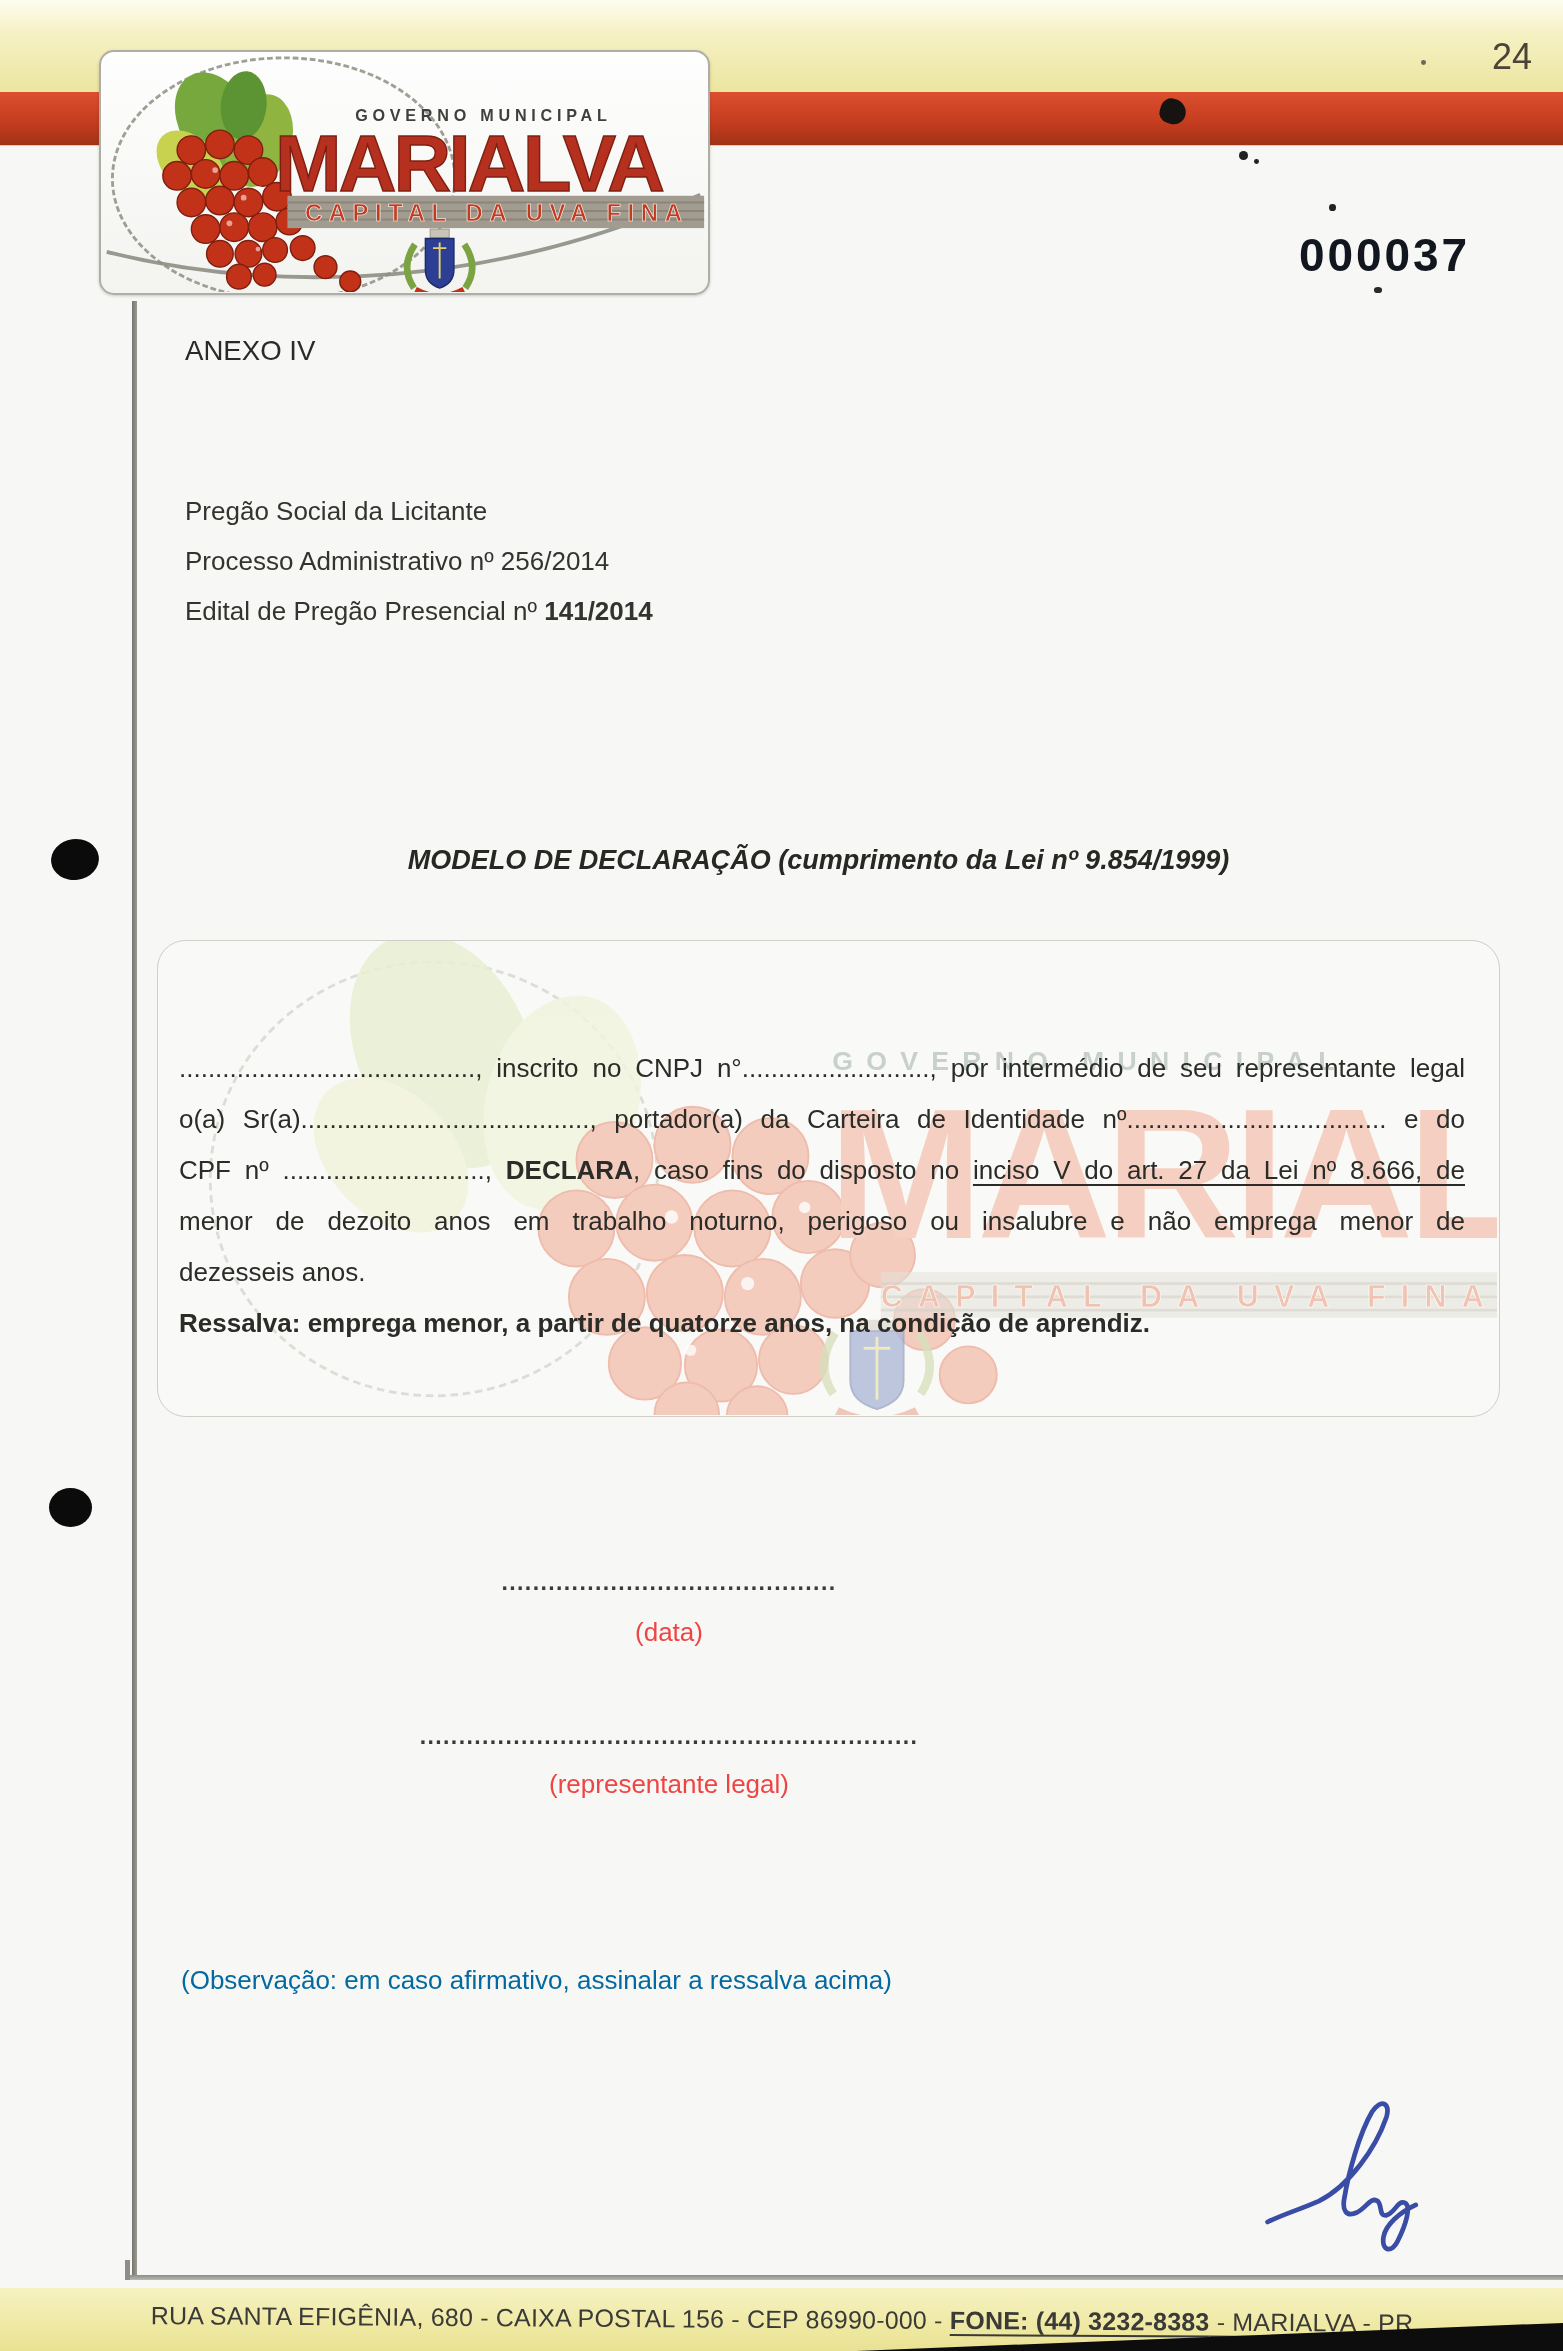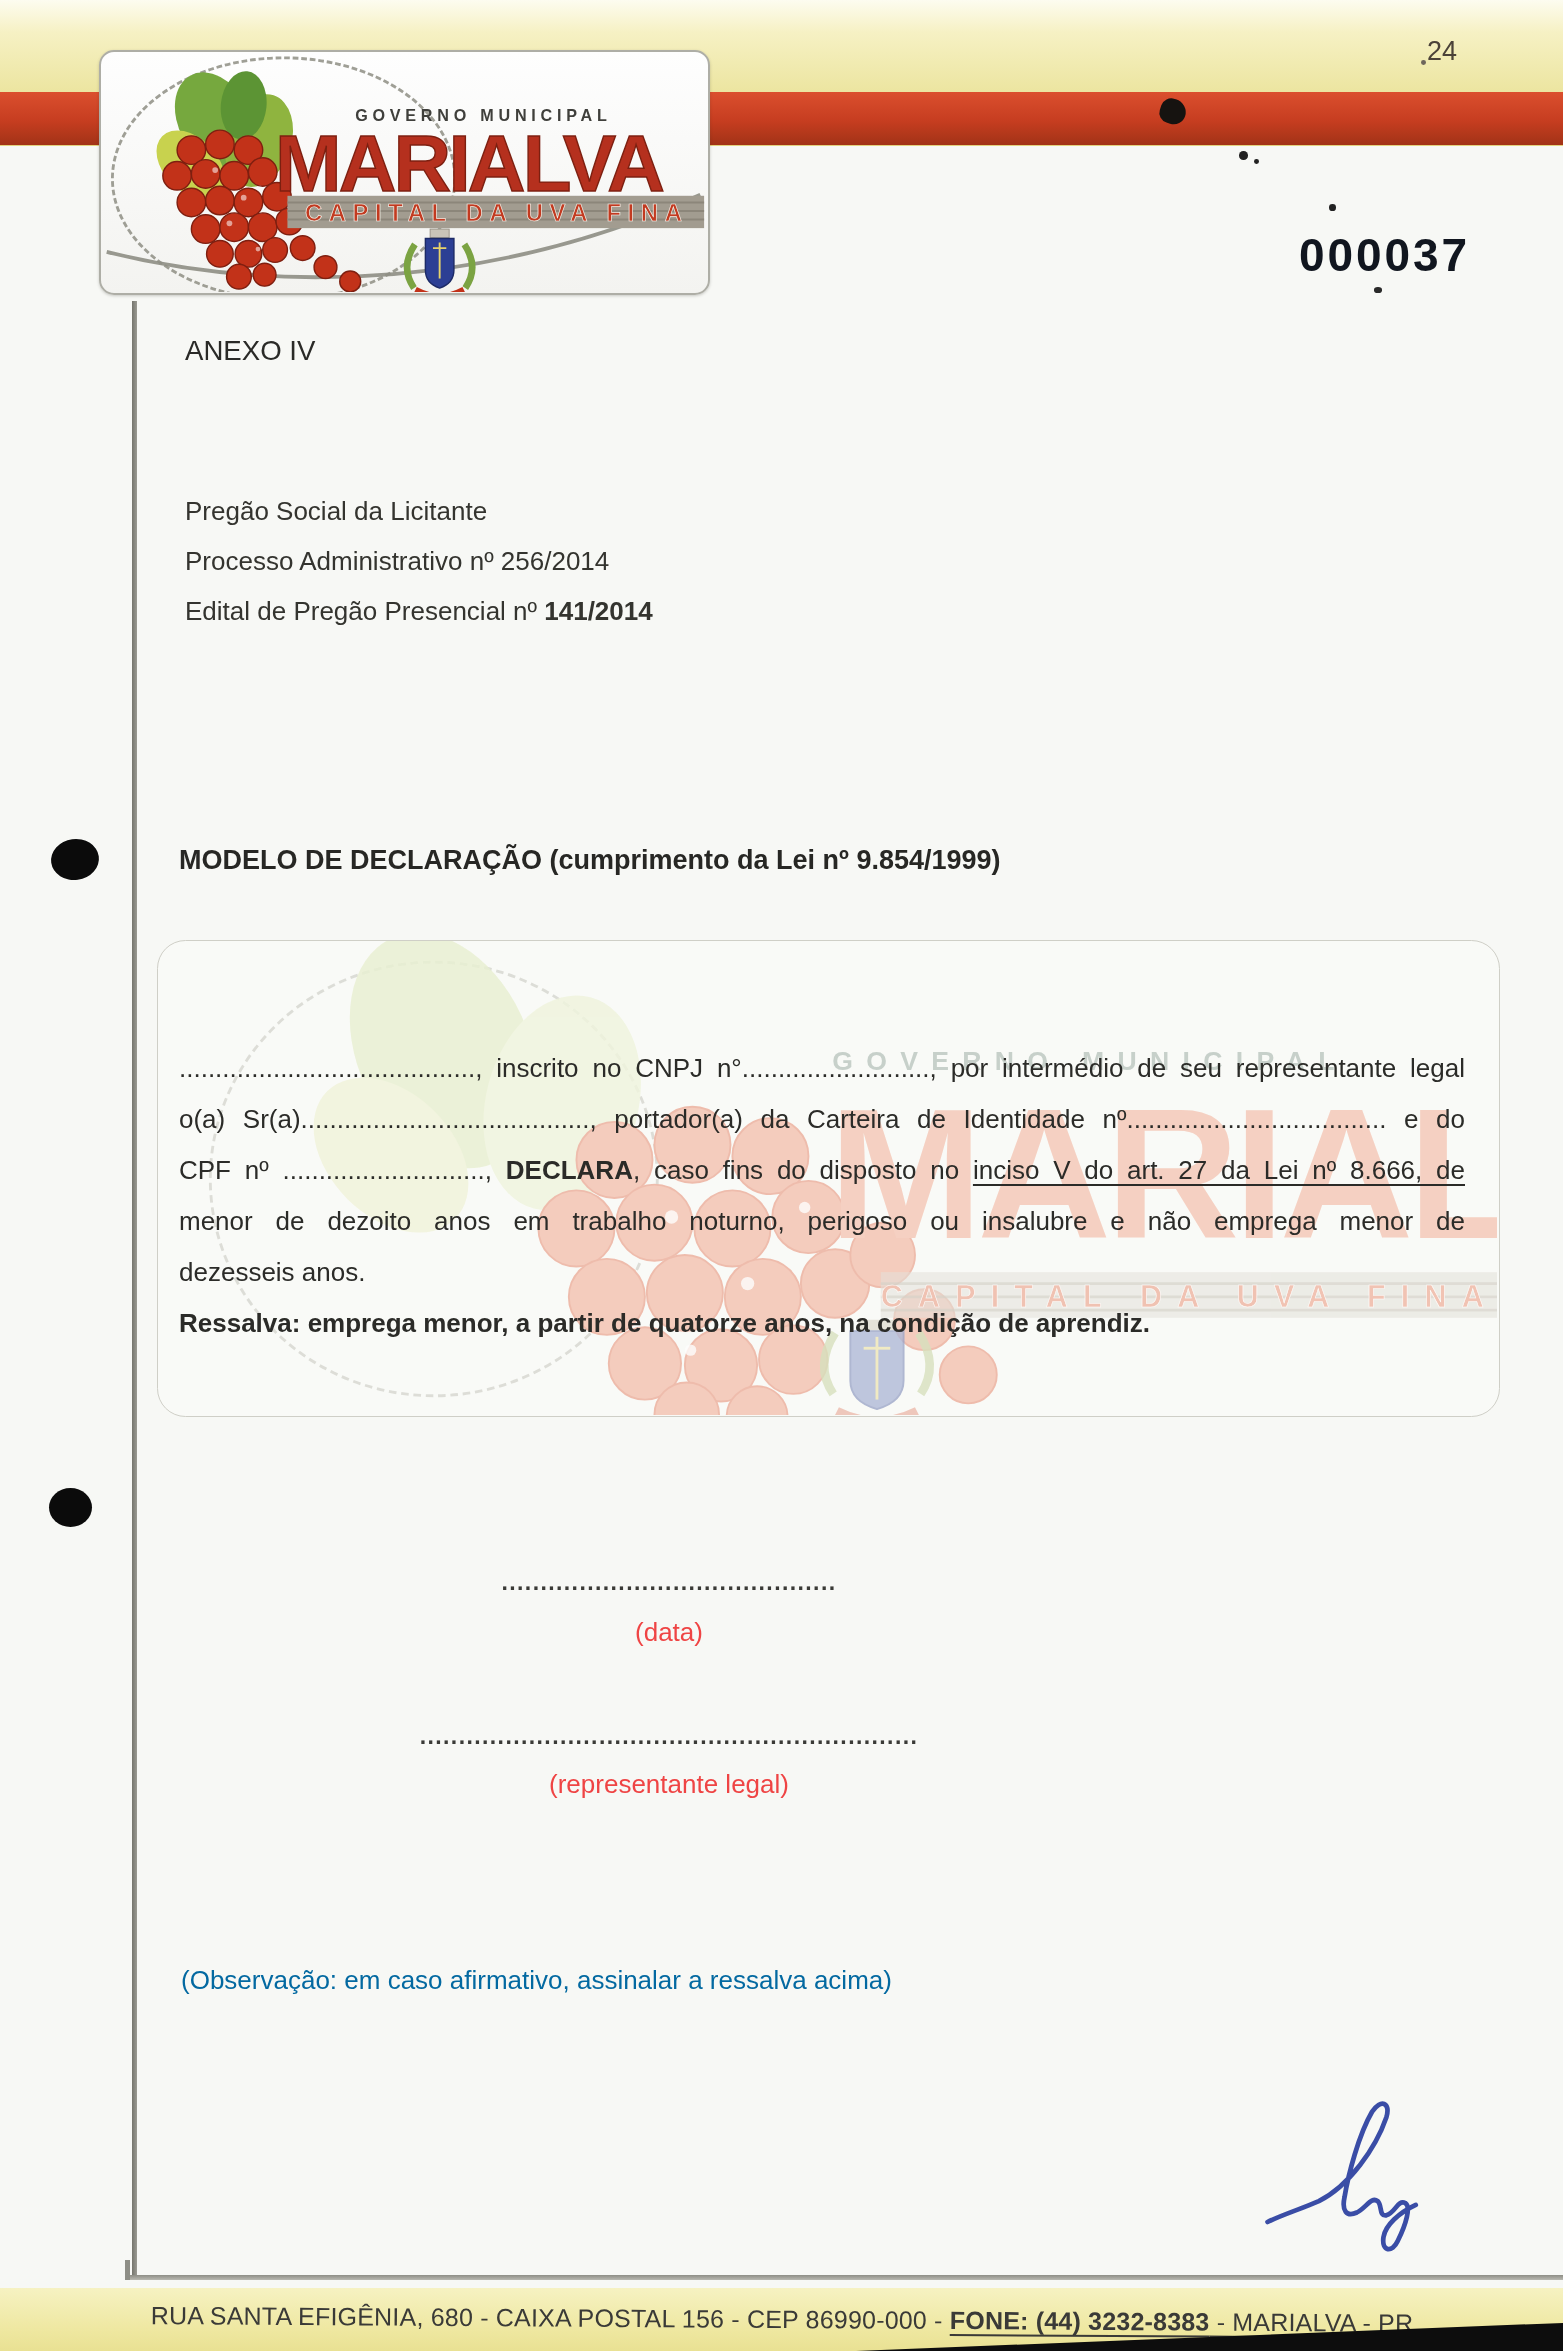--- a/index.html
+++ b/index.html
@@ -19,21 +19,21 @@
     border-bottom:1.9px solid #e3d37c;}
 
   
   .logo-box{left:99px;top:50px;width:611px;height:245px;
     background:linear-gradient(180deg,#fefefe,#f3f3f0);
     border:2.9px solid #aeaea6;border-radius:15px;overflow:hidden;
     box-shadow:0 1px 2.9px rgba(60,60,50,.25);}
   .logo-box svg{position:absolute;left:0;top:0;}
 
   
-  .page-number{left:1427px;top:36px;width:105px;font-size:27px;color:#4b4238;text-align:left;}
+  .page-number{left:1427px;top:36px;width:105px;font-size:36px;color:#4b4238;text-align:right;}
   .stamp{left:1299px;top:228px;font-family:Liberation Sans, sans-serif;
     font-weight:bold;font-size:46px;letter-spacing:2.9px;color:#11161f;}
   .border-left{left:132px;top:301px;width:4.8px;height:1978px;
     background:linear-gradient(90deg,#75756d,#9b9b93);}
   .border-bottom{left:125px;top:2275px;width:1439px;height:4.8px;
     background:linear-gradient(180deg,#8e8e86,#b9b9b1);}
   .border-stub{left:125px;top:2260px;width:4.8px;height:20px;background:#8e8e86;}
   .hole{background:#0b0b0b;border-radius:50%;}
   .hole.h1{left:51px;top:839px;width:48px;height:41px;transform:rotate(-8deg);}
   .hole.h2{left:49px;top:1488px;width:43px;height:39px;}
@@ -42,22 +42,22 @@
   .speck{background:#222;border-radius:50%;}
   .s1{left:1239px;top:151px;width:8.6px;height:8.6px;}
   .s2{left:1254px;top:159px;width:4.8px;height:4.8px;}
   .s3{left:1329px;top:204px;width:6.7px;height:6.7px;}
   .s4{left:1374px;top:287px;width:7.6px;height:5.7px;background:#2a2a2a;}
   .s5{left:1421px;top:60px;width:4.8px;height:4.8px;background:#6e665c;}
 
   
   .anexo{left:185px;top:335px;font-size:27.6px;font-weight:normal;color:#2a2a27;}
   .meta{left:185px;top:486px;font-size:26px;line-height:50px;color:#34342f;}
-  .doc-title{left:179px;top:845px;width:1265px;text-align:left;
-    font-size:27px;font-weight:bold;color:#272724;}
+  .doc-title{left:186px;top:845px;width:1265px;text-align:center;
+    font-size:27px;font-weight:bold;color:#272724;font-style:italic;}
 
   
   .wm-box{left:157px;top:940px;width:1343px;height:477px;
     border:1.9px solid #cfcfc7;border-radius:28.5px;overflow:hidden;
     background:rgba(255,255,255,.25);}
   .wm-box svg{position:absolute;left:0;top:0;}
 
   
   .paragraph{left:179px;top:1043px;width:1286px;font-size:26px;
     line-height:51px;color:#2b2b28;}

